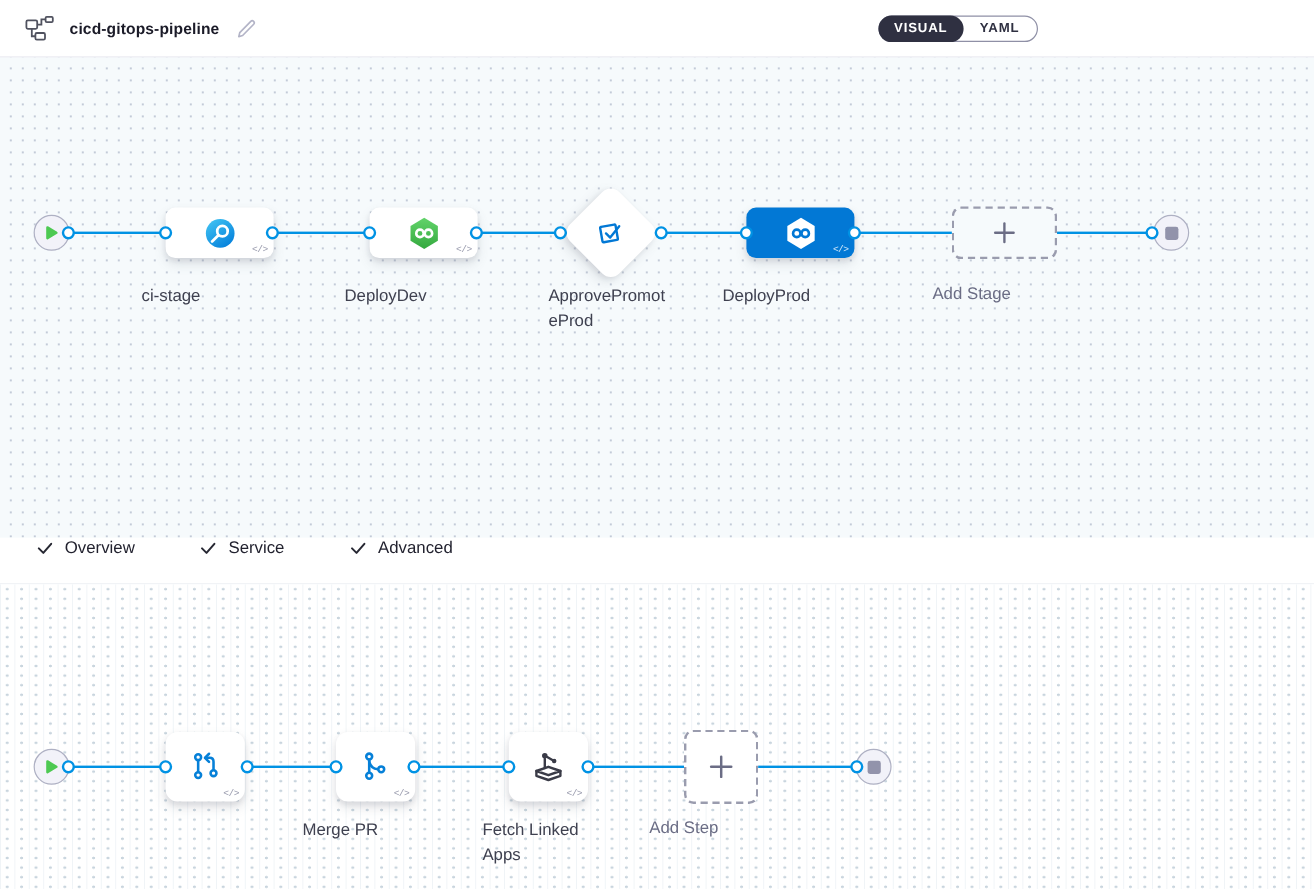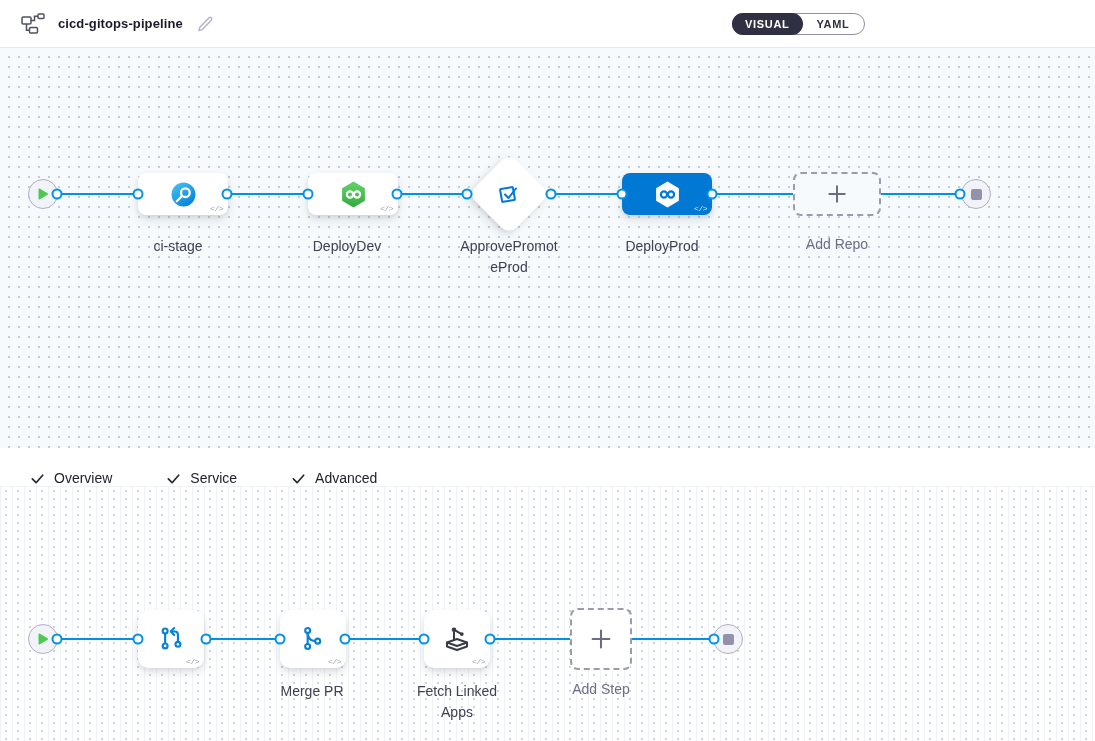--- a/index.html
+++ b/index.html
@@ -47,25 +47,25 @@
   .diamond-icon { position:absolute; left:494px; top:131px; width:30px; height:30px; z-index:2; }
 
   .add-box { position:absolute; border:2px dashed #9a9cae; border-radius:8px; display:flex; align-items:center; justify-content:center; cursor:pointer; z-index:2; }
   .add-box.stage { background:#f6fafc; }
   .add-box.step { background:#fff; }
 
   .step-card { position:absolute; width:66px; height:58px; border-radius:10px; background:#fff;
     box-shadow:0 2px 4px rgba(40,41,61,.08), 0 5px 10px rgba(96,97,112,.16);
     display:flex; align-items:center; justify-content:center; z-index:2; cursor:pointer; }
 
-  .label { position:absolute; font-size:14px; line-height:21px; color:#3f4150; text-align:center; overflow-wrap:anywhere; z-index:2; }
+  .label { position:absolute; font-size:14px; line-height:21px; color:#3f4150; text-align:left; overflow-wrap:anywhere; z-index:2; }
   .label.gray { color:#6b6d85; }
 
   
-  .tabs { flex:0 0 39px; background:#fff; border-bottom:1px solid #eef0f4; display:flex; align-items:flex-end; padding-left:16px; }
+  .tabs { flex:0 0 39px; background:#fff; border-bottom:1px solid #eef0f4; display:flex; align-items:flex-start; padding-left:16px; }
   .tab { display:flex; align-items:center; gap:9px; padding:0 14px; margin-right:26px; font-size:14px; color:#22222f; position:relative; cursor:pointer; white-space:nowrap; }
   .tab.active { font-weight:700; }
   .tab.active::after { content:""; position:absolute; left:0; right:0; bottom:-1px; height:2px; background:#0278d5; }
 </style>
 </head>
 <body>
 
 <div class="app">
 
   <header class="header">
@@ -162,21 +162,21 @@
     <div class="label" style="left:602px;top:188px;width:120px">DeployProd</div>
 
     <div class="add-box stage" style="left:793px;top:124px;width:88px;height:44px">
       <svg width="22" height="22" viewBox="0 0 20 20">
         <g stroke="#6b6d85" stroke-width="1.8" stroke-linecap="round">
           <line x1="10" y1="3" x2="10" y2="17"></line>
             <line x1="3" y1="10" x2="17" y2="10"></line>
         </g>
       </svg>
     </div>
-    <div class="label gray" style="left:777px;top:186px;width:120px">Add Repo</div>
+    <div class="label gray" style="left:777px;top:186px;width:120px">Add Stage</div>
 
     <div class="node-circle" style="left:961px;top:131px">
       <span class="end-square"></span>
     </div>
   </div>
 
   <nav class="tabs">
     <div class="tab">
       <svg width="15" height="15" viewBox="0 0 16 16">
         <path d="M2.5 8.5 L6.5 12.5 L13.5 4.5" stroke="#272833" stroke-width="1.8" fill="none" stroke-linecap="round" stroke-linejoin="round"></path>

